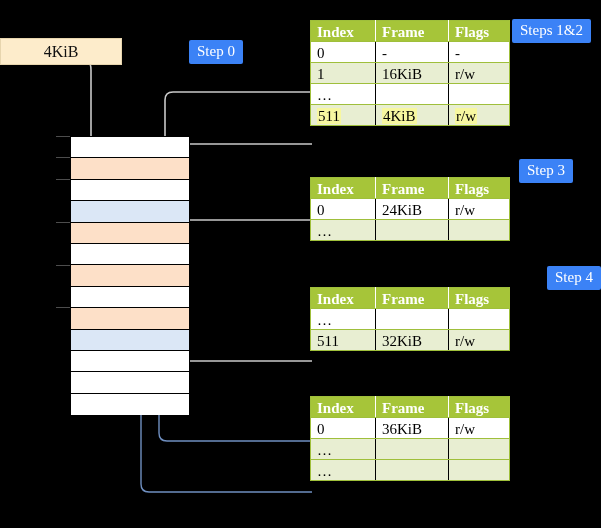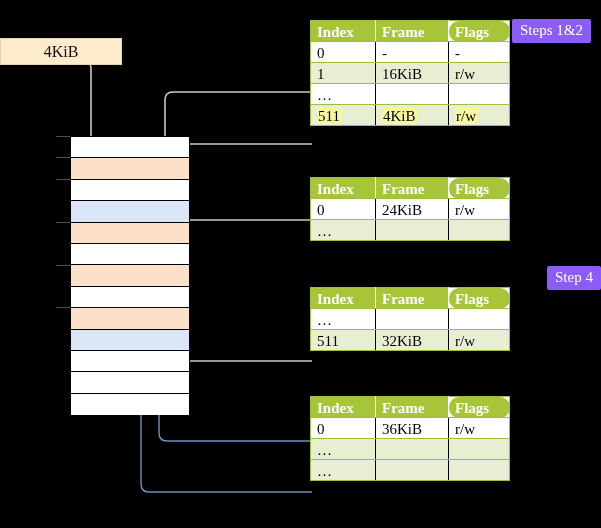--- a/index.html
+++ b/index.html
@@ -1,21 +1,21 @@
 <!DOCTYPE html>
 <html><head>
 <meta charset="utf-8">
 <style>
   html,body{margin:0;padding:0;background:#000;}
   body{width:601px;height:528px;position:relative;overflow:hidden;
        font-family:"Liberation Serif","DejaVu Serif",serif;color:#000;}
   .stage{position:absolute;left:0;top:0;width:601px;height:528px;}
 
   
-  .badge{position:absolute;background:#8b5cf6;color:#fff;
+  .badge{position:absolute;background:#3b82f6;color:#fff;
          font-family:"Liberation Serif","DejaVu Serif",serif;
          font-size:15px;line-height:1;padding:4px 8px 5px 8px;
          border-radius:2px;white-space:nowrap;
          box-shadow:0 1px 0 rgba(0,0,0,.4);}
 
   
   .srcbox{position:absolute;background:#fdeccb;border:1px solid #e7d5ae;
           display:flex;align-items:center;justify-content:center;
           font-size:16px;color:#111;}
 
@@ -29,21 +29,21 @@
 
   
   .ptable{position:absolute;border-collapse:collapse;
           background:#fff;border:1px solid #9fbf3b;}
   .ptable td,.ptable th{border:1px solid #9fbf3b;
         font-size:15px;line-height:1;padding:4px 6px 1px 6px;
         text-align:left;font-weight:normal;vertical-align:middle;
         white-space:nowrap;}
   .ptable th{background:#a6c539;color:#fff;font-weight:bold;
         border-right:1px solid #fff;}
-  .ptable th:last-child{border-right:1px solid #a6c539;border-radius:10px;}
+  .ptable th:last-child{border-right:1px solid #a6c539;}
   .ptable td{background:#fff;border-left:1px solid #000;border-right:1px solid #000;}
   .ptable tr.alt td{background:#e8eed2;}
   .ptable td.c0{border-left:1px solid #9fbf3b;}
   .ptable td.c2{border-right:1px solid #9fbf3b;}
   .hl{background:#f7f7a0;padding:0 1px;}
   .colw0{width:52px;}
   .colw1{width:60px;}
   .colw2{width:48px;}
 
   
@@ -213,20 +213,26 @@
         <td class="c2">&nbsp;</td>
       </tr>
       <tr class="alt">
         <td class="c0">…</td>
         <td>&nbsp;</td>
         <td class="c2">&nbsp;</td>
       </tr>
     </tbody>
   </table>
 
+  <div class="badge" style="left:189px;top:40px;">
+    <span>Step 0</span>
+  </div>
   <div class="badge" style="left:512px;top:19px;">
     <span>Steps 1&amp;2</span>
   </div>
+  <div class="badge" style="left:519px;top:159px;">
+    <span>Step 3</span>
+  </div>
   <div class="badge" style="left:516px;top:266px;margin-left:31px;">
     <span>Step 4</span>
   </div>
 
 </div>
 
 </body></html>

